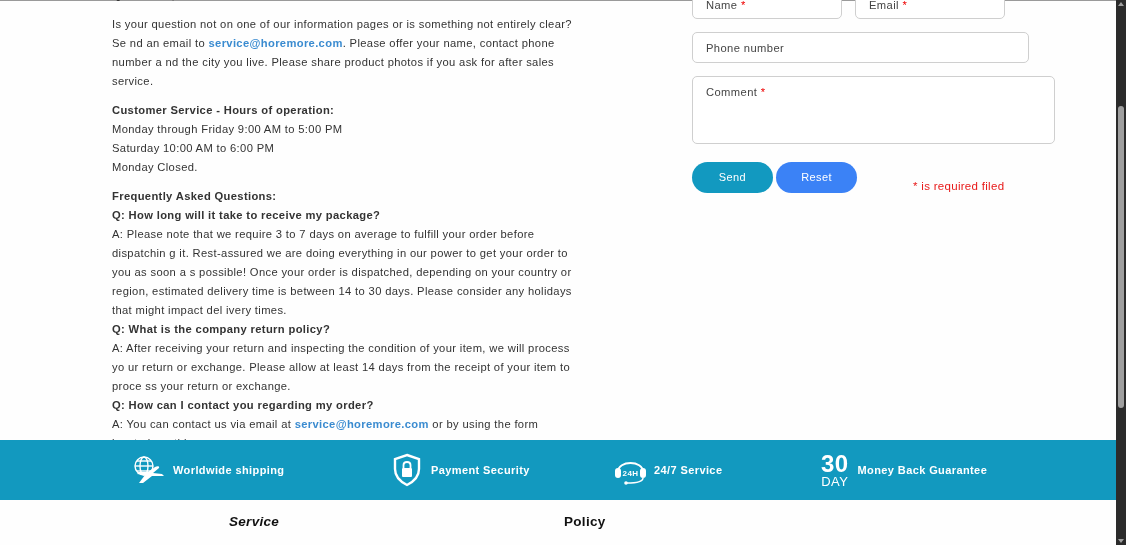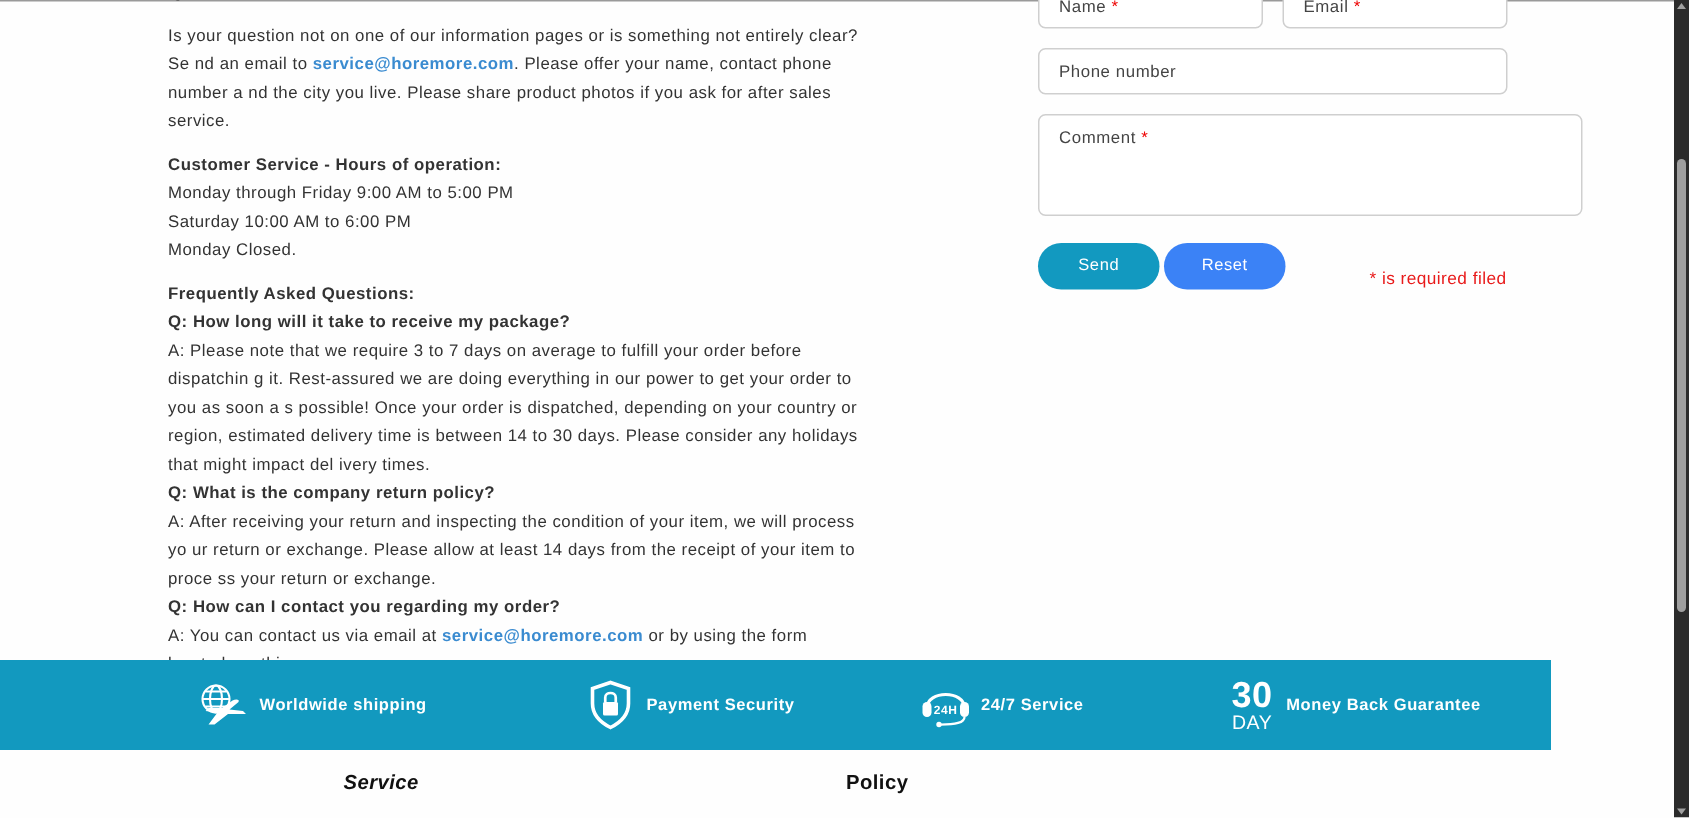--- a/index.html
+++ b/index.html
@@ -13,28 +13,28 @@
     .intro { margin-top: 10px; }
     .email-link { color: #3a8bd0; font-weight: bold; text-decoration: none; }
     .bold { font-weight: bold; }
     .section { margin-top: 10px; }
 
     .form { position: absolute; left: 692px; top: 0; width: 313px; }
     .field { position: absolute; border: 1px solid #cfcfcf; border-radius: 5px; background: #fff; font-size: 11.2px; color: #444; letter-spacing: 0.4px; padding-left: 13px; }
     .req { color: #e00; }
     .field-name { left: 0; top: -18px; width: 150px; height: 37px; padding-top: 16px; }
     .field-email { left: 163px; top: -18px; width: 150px; height: 37px; padding-top: 16px; }
-    .field-phone { left: 0; top: 32px; width: 313px; height: 31px; padding-top: 9px; }
+    .field-phone { left: 0; top: 32px; width: 337px; height: 31px; padding-top: 9px; }
     .field-comment { left: 0; top: 76px; width: 363px; height: 68px; padding-top: 9px; }
     .btn { position: absolute; top: 162px; width: 81px; height: 31px; border-radius: 16px; border: none; color: #fff; font-size: 11px; font-family: "Liberation Sans", sans-serif; letter-spacing: 0.4px; text-align: center; line-height: 31px; }
     .btn-send { left: 0; background: #1299c0; }
     .btn-reset { left: 84px; background: #3b82f6; }
     .req-note { position: absolute; left: 221px; top: 180px; color: #e81a1a; font-size: 11.5px; letter-spacing: 0.3px; white-space: nowrap; }
 
-    .features { position: absolute; left: 0; top: 440px; width: 1034px; height: 60px; background: #1299bf; }
+    .features { position: absolute; left: 0; top: 440px; width: 1116px; height: 60px; background: #1299bf; }
     .feature { position: absolute; top: 0; height: 60px; display: flex; align-items: center; color: #fff; font-weight: bold; font-size: 11px; letter-spacing: 0.4px; }
     .feature svg { display: block; }
     .f1 { left: 133px; } .f2 { left: 392px; } .f3 { left: 613px; } .f4 { left: 821px; }
     .day30 { display: flex; flex-direction: column; align-items: center; line-height: 1; margin-right: 9px; }
     .day30 .num { font-size: 24px; font-weight: bold; }
     .day30 .day { font-size: 13px; font-weight: normal; margin-top: -1px; }
 
     .footer-col { position: absolute; top: 514px; font-weight: bold; font-size: 13.5px; color: #111; letter-spacing: 0.3px; }
     .fc-service { left: 229px; font-style: italic; } .fc-policy { left: 564px; }
 

